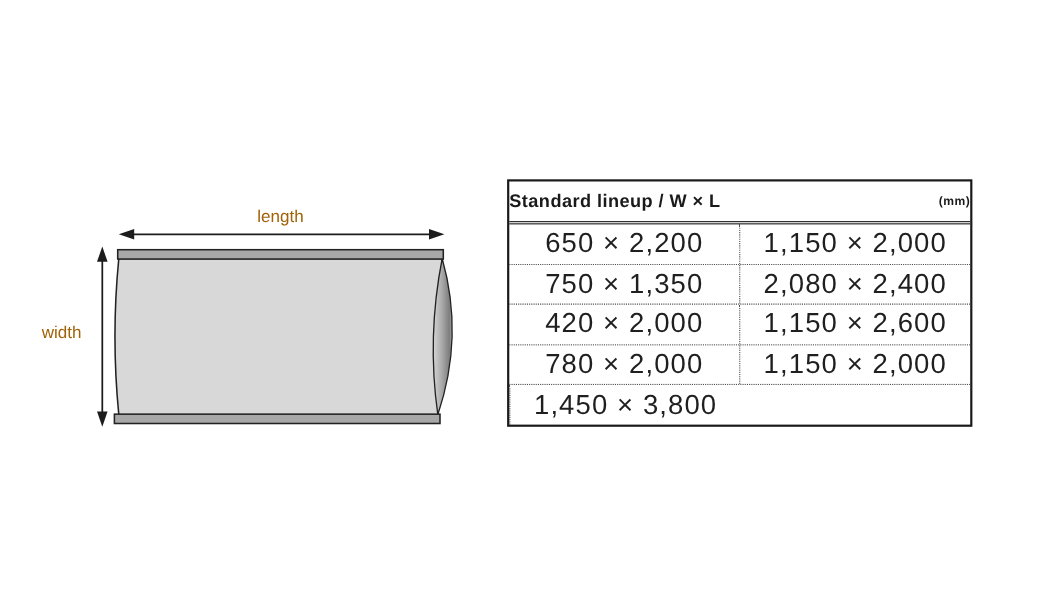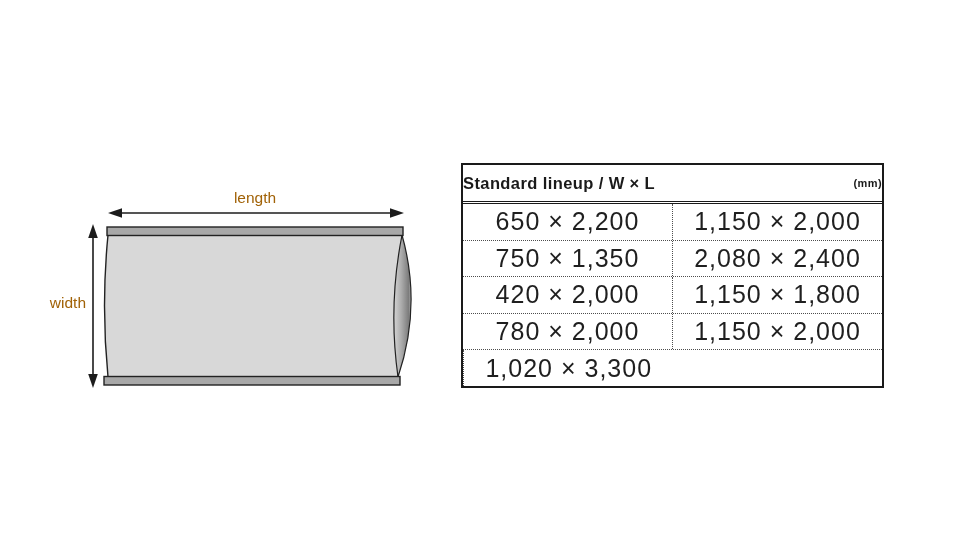--- a/index.html
+++ b/index.html
@@ -42,21 +42,21 @@
   .dim-label.length {
     left: 180px;
     top: 190px;
     width: 150px;
     text-align: center;
   }
   .dim-label.width {
     left: 26px;
     top: 295px;
     width: 60px;
-    text-align: right;
+    text-align: center;
   }
 
   
   .lineup-table {
     position: absolute;
     left: 461px;
     top: 163px;
     width: 423px;
     height: 225px;
     box-sizing: border-box;
@@ -154,24 +154,24 @@
     <div class="trow">
       <div class="cell">650 × 2,200</div>
       <div class="cell right-col">1,150 × 2,000</div>
     </div>
     <div class="trow">
       <div class="cell">750 × 1,350</div>
       <div class="cell right-col">2,080 × 2,400</div>
     </div>
     <div class="trow">
       <div class="cell">420 × 2,000</div>
-      <div class="cell right-col">1,150 × 1,800</div>
+      <div class="cell right-col">1,150 × 2,600</div>
     </div>
     <div class="trow">
       <div class="cell">780 × 2,000</div>
       <div class="cell right-col">1,150 × 2,000</div>
     </div>
     <div class="trow">
-      <div class="cell right-col">1,020 × 3,300</div>
+      <div class="cell right-col">1,450 × 3,800</div>
     </div>
   </div>
 
 </div>
 
 </body></html>

